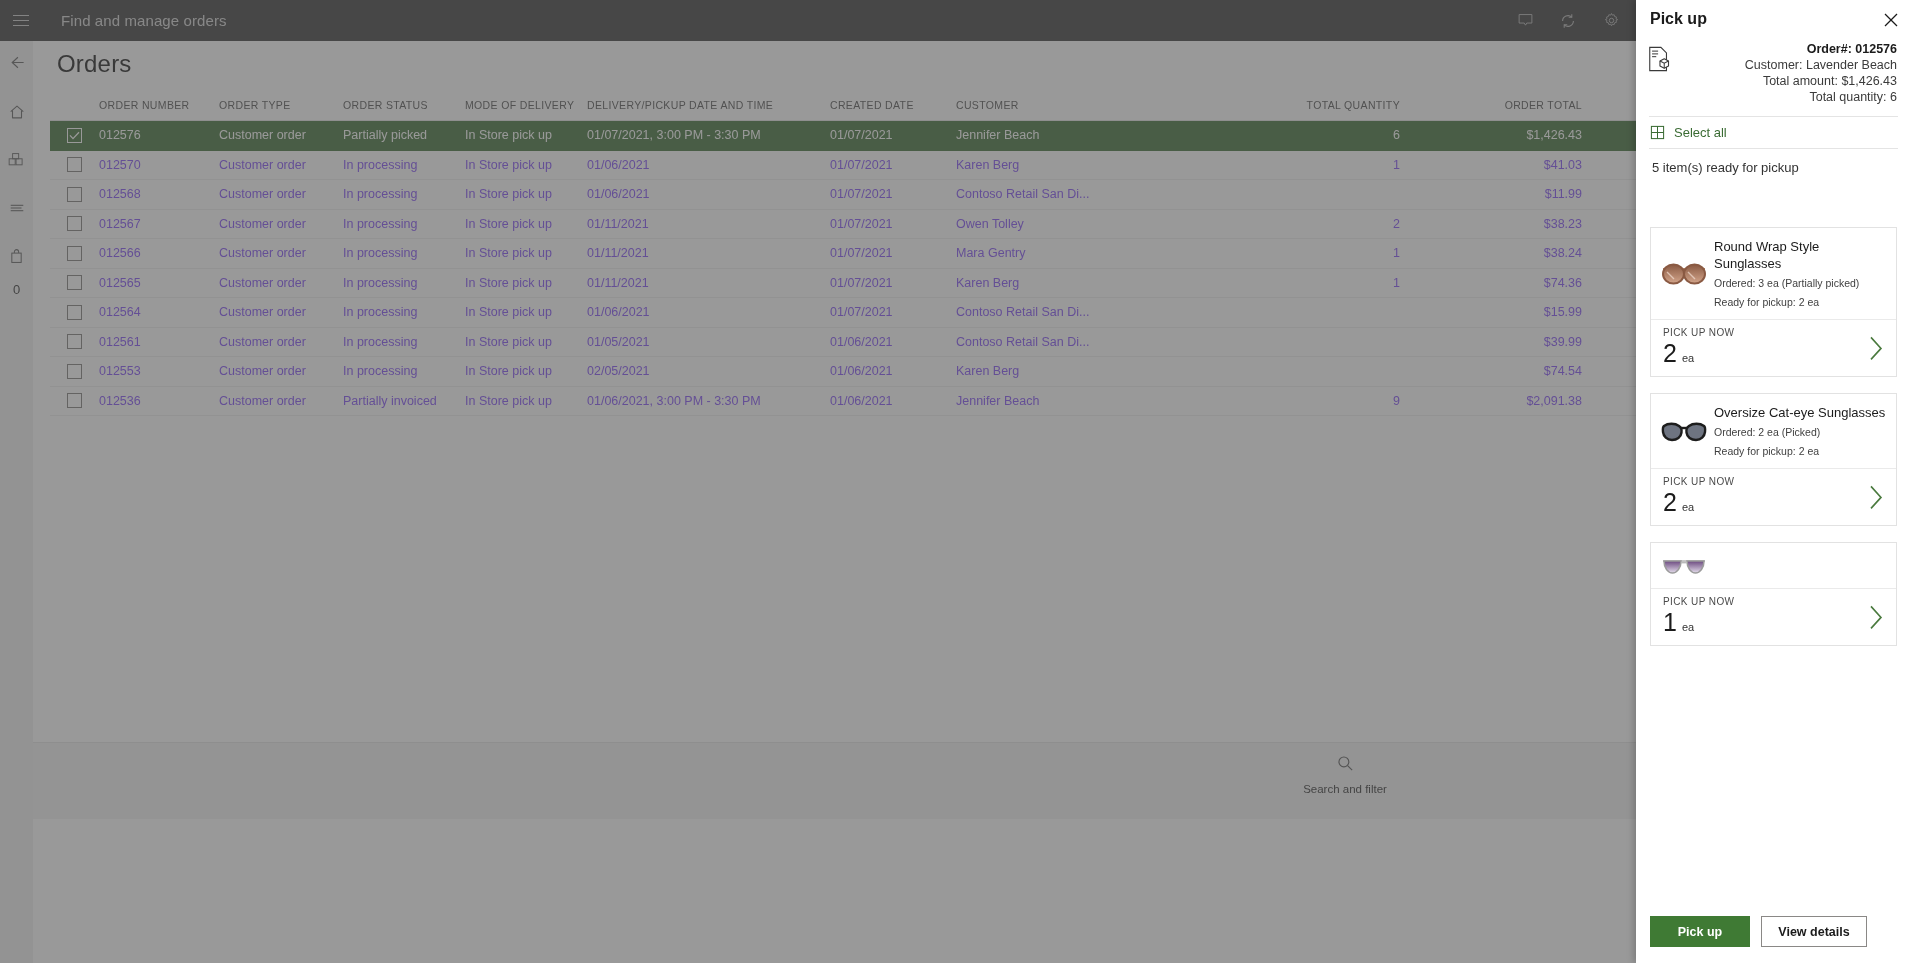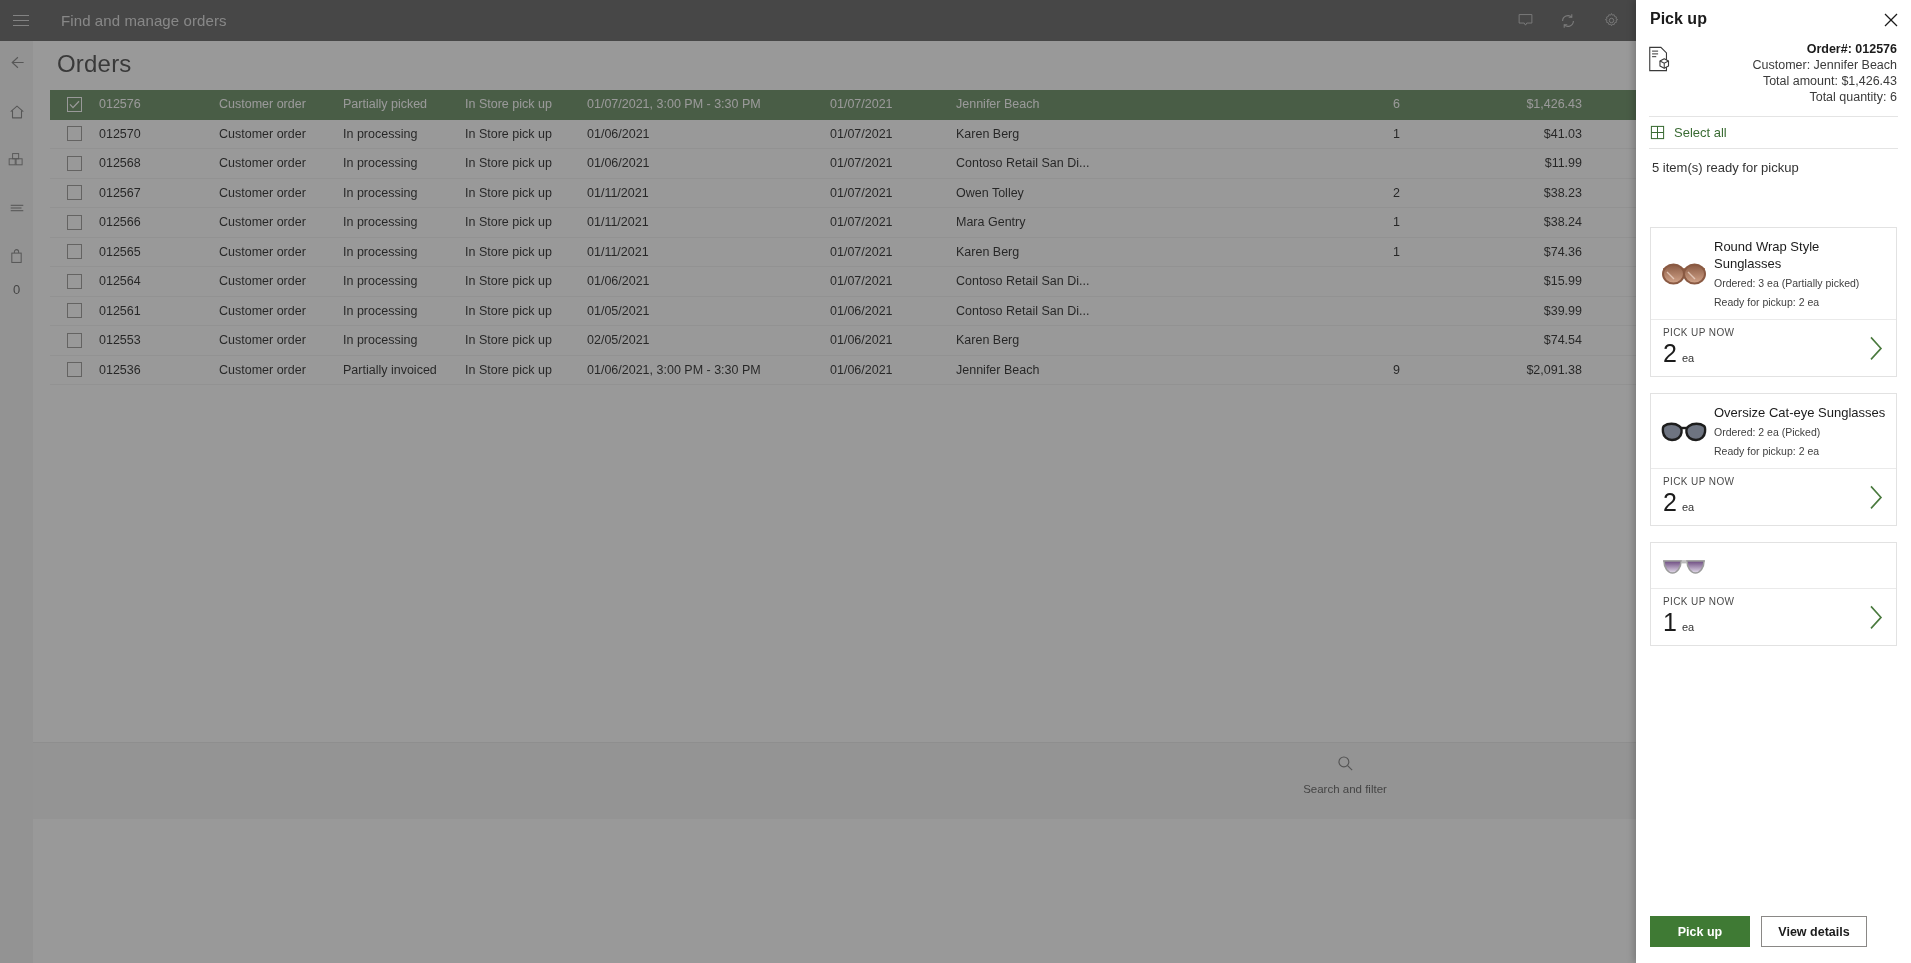--- a/index.html
+++ b/index.html
@@ -118,21 +118,21 @@
     font-size: 10.5px; color: #616161; letter-spacing: .35px;
     text-transform: uppercase;
     white-space: nowrap;
   }
   .grow {
     display: flex; align-items: center;
     height: 29.5px;
     border-bottom: 1px solid #efefef;
     cursor: pointer;
     font-size: 12.5px;
-    color: #000000;
+    color: #8b5cf6;
   }
   .grow.selected {
     background: #4f7a47;
     color: #ffffff;
     border-bottom-color: #4f7a47;
   }
   .c-check { width: 49px; flex: 0 0 49px; display: flex; align-items: center; justify-content: center; }
   .cb {
     width: 15px; height: 15px;
     border: 1px solid #8a8886;
@@ -333,20 +333,32 @@
           <path d="M7.5 6V4.4a2.5 2.5 0 0 1 5 0V6" fill="none" stroke="#6d6d6d" stroke-width="1.2"></path>
         </svg>
       </div>
       <div class="badge">0</div>
     </div>
 
     <div class="content">
       <div class="page-title">Orders</div>
 
       <div class="grid">
+        <div class="ghead">
+          <div class="c-check"></div>
+          <div class="gh c-num">ORDER NUMBER</div>
+          <div class="gh c-type">ORDER TYPE</div>
+          <div class="gh c-status">ORDER STATUS</div>
+          <div class="gh c-mode">MODE OF DELIVERY</div>
+          <div class="gh c-date">DELIVERY/PICKUP DATE AND TIME</div>
+          <div class="gh c-created">CREATED DATE</div>
+          <div class="gh c-cust">CUSTOMER</div>
+          <div class="gh c-qty">TOTAL QUANTITY</div>
+          <div class="gh c-total">ORDER TOTAL</div>
+        </div>
         <div id="grid-rows">
             <div class="grow selected">
               <div class="c-check">
                 <span class="cb">
                   <svg width="11" height="9" viewBox="0 0 11 9">
                     <path d="M1 4.4L4 7.6 10 1.2" fill="none" stroke="#ffffff" stroke-width="1.3"></path>
                   </svg>
                 </span>
               </div>
               <div class="c-num">012576</div>
@@ -522,21 +534,21 @@
           <path d="M2.5 1.5h12l6 6v19h-18z" fill="none" stroke="#3a3a3a" stroke-width="1.2"></path>
           <line x1="5" y1="5.5" x2="11.5" y2="5.5" stroke="#3a3a3a" stroke-width="1.1"></line>
           <line x1="5" y1="8.5" x2="11.5" y2="8.5" stroke="#3a3a3a" stroke-width="1.1"></line>
           <line x1="5" y1="11.5" x2="9.5" y2="11.5" stroke="#3a3a3a" stroke-width="1.1"></line>
           <path d="M13.5 16.2l4.6-2.4 4.6 2.4v5.4l-4.6 2.4-4.6-2.4z" fill="#fff" stroke="#3a3a3a" stroke-width="1.2" stroke-linejoin="round"></path>
           <path d="M13.5 16.2l4.6 2.4 4.6-2.4M18.1 18.6V24" fill="none" stroke="#3a3a3a" stroke-width="1.1"></path>
         </svg>
       </div>
       <div class="fly-order-txt">
         <div class="o1">Order#: 012576</div>
-        <div class="o2">Customer: Jennifer Beach</div>
+        <div class="o2">Customer: Lavender Beach</div>
         <div class="o2">Total amount: $1,426.43</div>
         <div class="o2">Total quantity: 6</div>
       </div>
     </div>
 
     <div class="sep"></div>
 
     <div class="select-all">
       <span class="sa-icon">
         <svg width="15" height="15" viewBox="0 0 16 16">

